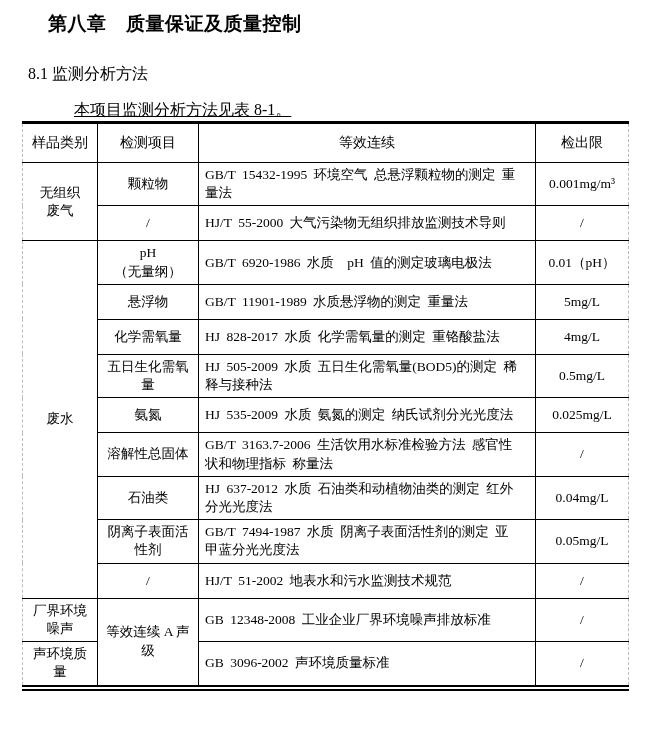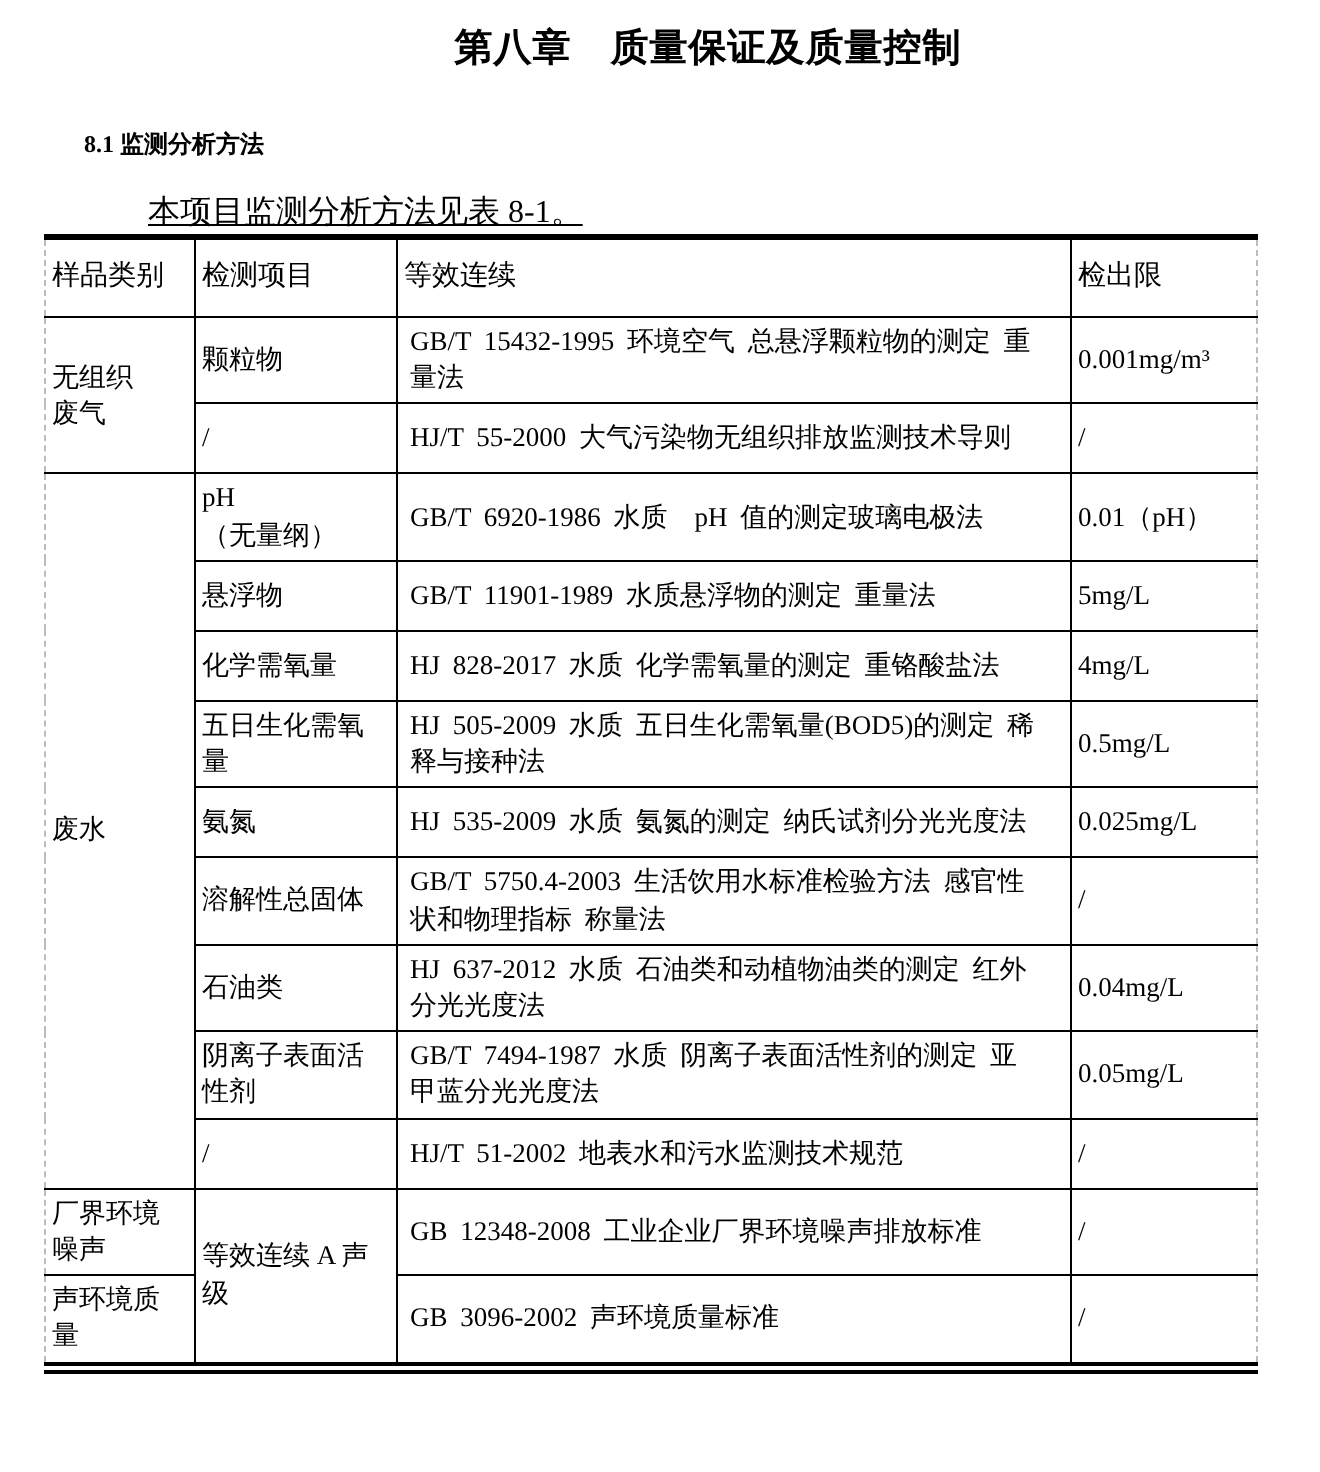--- a/index.html
+++ b/index.html
@@ -2,44 +2,44 @@
 <html><head>
 <meta charset="utf-8">
 <style>
   html,body{margin:0;padding:0;}
   body{
     width:660px;height:736px;background:#ffffff;color:#000;
     font-family:"Liberation Serif","DejaVu Serif",serif;
     overflow:hidden;
   }
   .doc-title{
-    font-size:19px;font-weight:bold;text-align:center;
+    font-size:19px;font-weight:bold;
     margin:11px 0 0 0;letter-spacing:0.5px;padding-left:48px;
   }
   .section-heading{
-    font-size:12px;font-weight:bold;
-    margin:27px 0 0 42px;
+    font-size:16px;font-weight:normal;
+    margin:27px 0 0 28px;
   }
   .body-paragraph{
     font-size:16px;margin:15px 20px 0 42px;text-indent:2em;text-decoration:underline;
   }
   .table-caption{
     font-size:14.5px;font-weight:bold;text-align:center;
     margin:21px 0 3px 0;
   }
   table.analysis{
     border-collapse:collapse;table-layout:fixed;
     width:606px;margin-left:22px;
     font-size:13.5px;
     border-top:3px solid #000;
     border-bottom:6px double #000;
   }
   th,td{
     border:1px solid #000;
-    vertical-align:middle;text-align:left;
+    vertical-align:middle;text-align:center;
     padding:3px;line-height:1.35;
     overflow:hidden;
   }
   th{font-weight:normal;height:32px;font-size:14px;}
   td{height:28px;}
   td.category,td.item{white-space:pre-line;}
   td.basis{
     text-align:left;padding-left:6px;padding-right:16px;
     word-spacing:3px;
   }
@@ -105,21 +105,21 @@
           <td class="basis">HJ 505-2009 水质 五日生化需氧量(BOD5)的测定 稀释与接种法</td>
           <td class="limit edge-r">0.5mg/L</td>
         </tr>
         <tr>
           <td class="item">氨氮</td>
           <td class="basis">HJ 535-2009 水质 氨氮的测定 纳氏试剂分光光度法</td>
           <td class="limit edge-r">0.025mg/L</td>
         </tr>
         <tr>
           <td class="item">溶解性总固体</td>
-          <td class="basis">GB/T 5750.4-2003 生活饮用水标准检验方法 感官性状和物理指标 称量法</td>
+          <td class="basis">GB/T 3163.7-2006 生活饮用水标准检验方法 感官性状和物理指标 称量法</td>
           <td class="limit edge-r">/</td>
         </tr>
         <tr>
           <td class="item">石油类</td>
           <td class="basis">HJ 637-2012 水质 石油类和动植物油类的测定 红外分光光度法</td>
           <td class="limit edge-r">0.04mg/L</td>
         </tr>
         <tr>
           <td class="item">阴离子表面活
 性剂</td>

